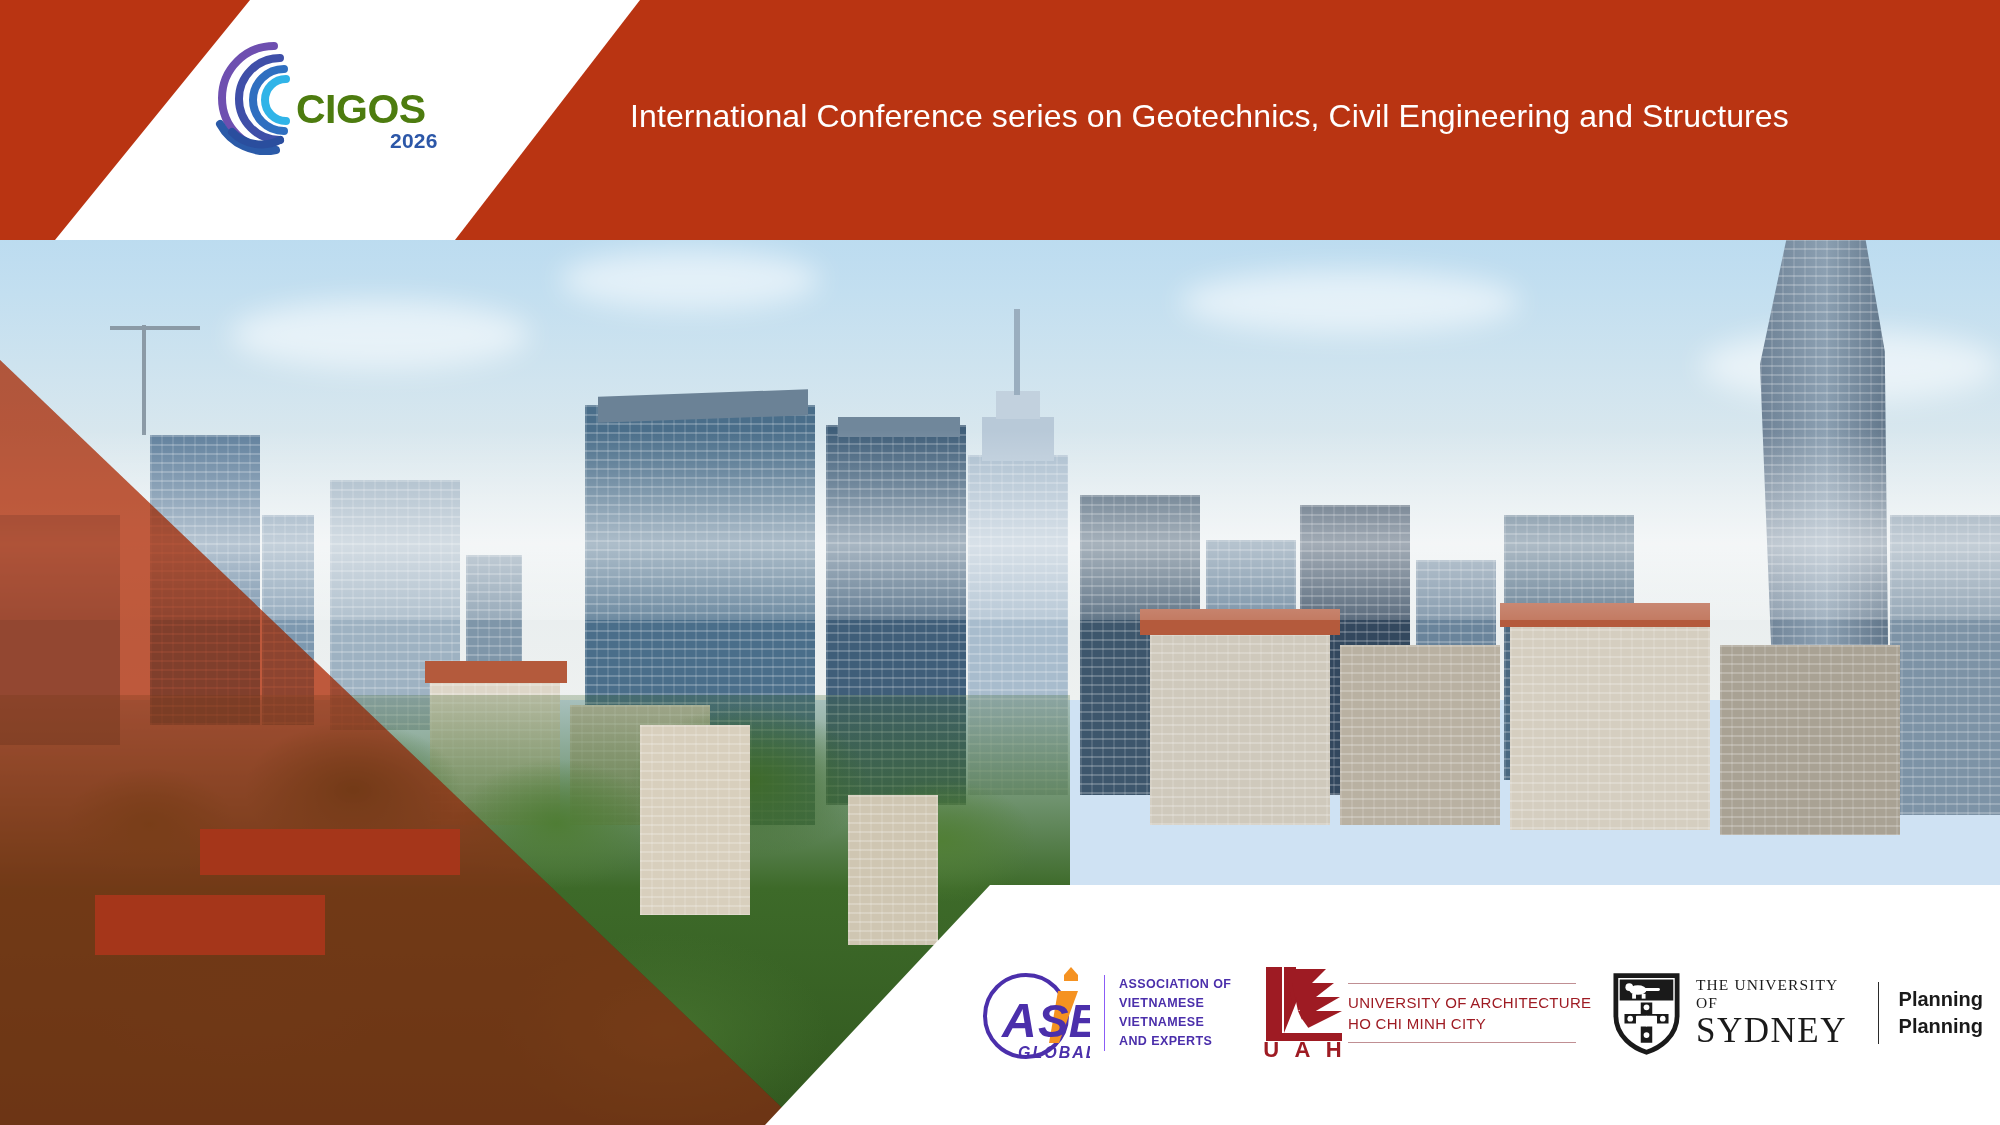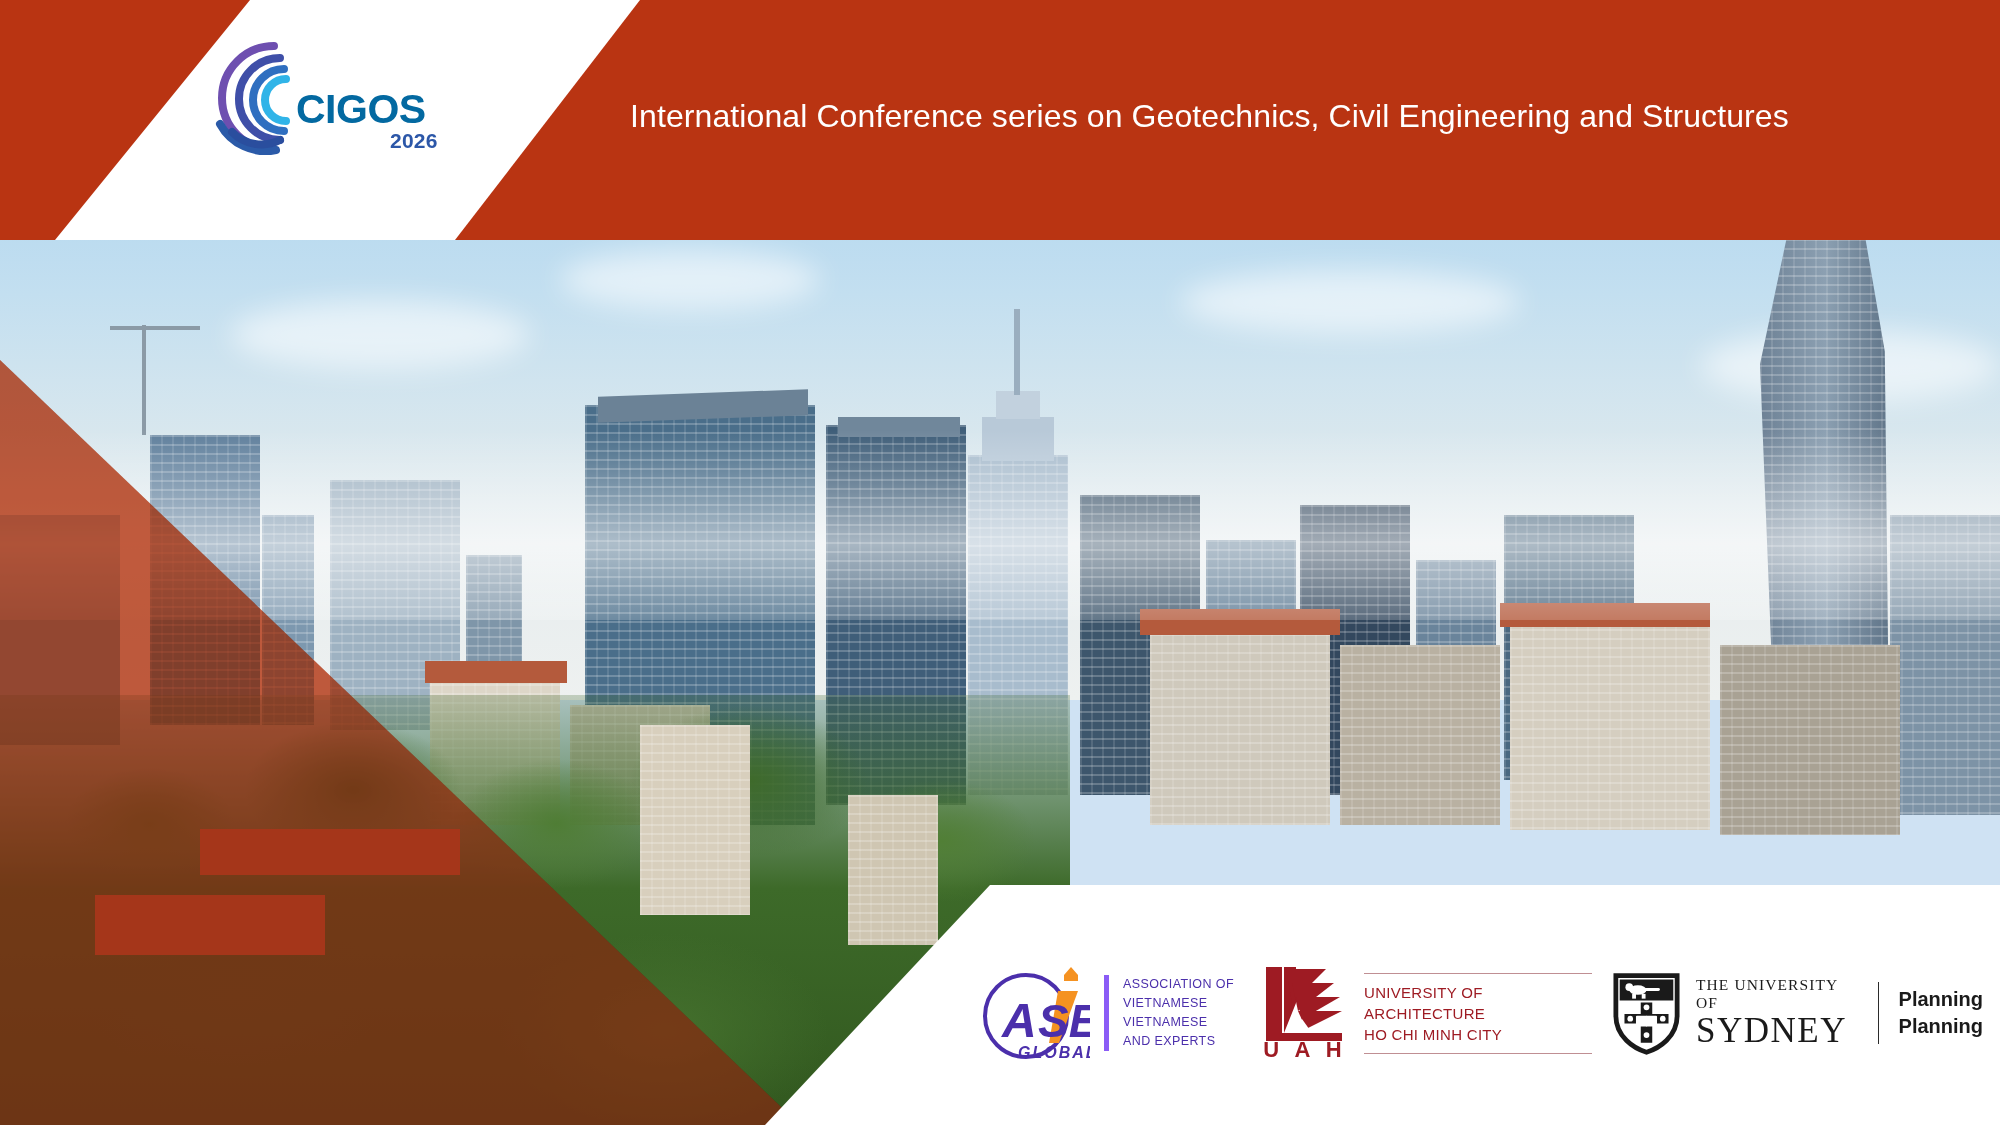--- a/index.html
+++ b/index.html
@@ -72,21 +72,21 @@
     position:absolute; left:630px; top:98px; width:1300px;
     color:#fff; font-size:32px; font-weight:400; letter-spacing:.1px;
     text-align:left; padding-right:64px; white-space:nowrap;
   }
 
   
   .logo-cigos { position:absolute; left:196px; top:28px; width:200px; height:140px; }
   .logo-cigos svg { position:absolute; left:0; top:0; }
   .cigos-word {
     position:absolute; left:100px; top:58px;
-    font-size:41px; font-weight:700; color:#0369a1; letter-spacing:-.5px;
+    font-size:41px; font-weight:700; color:#4d7c0f; letter-spacing:-.5px;
   }
   .cigos-year {
     position:absolute; left:158px; top:101px;
     font-size:21px; font-weight:700; color:#2c57a8; letter-spacing:.2px;margin-left:36px;
   }
 
   
   .title-block { position:absolute; left:118px; top:420px; width:1300px; }
   .title-line {
     color:#fff; font-weight:700; font-size:78px; line-height:88px;
@@ -106,32 +106,32 @@
   .bottom-white {
     position:absolute; left:0; top:0; width:2000px; height:1125px;
     background:#fff;
     clip-path:polygon(990px 885px, 2000px 885px, 2000px 1125px, 765px 1125px);
   }
 
   
   .avse { position:absolute; left:980px; top:958px; width:280px; height:110px; display:flex; align-items:center; }
   .avse-mark { position:relative; width:110px; height:105px; }
   .avse-text {
-    margin-left:14px; padding-left:14px; border-left:5px solid #8b5cf6;
-    color:#4b2fab; font-size:12.5px; line-height:19px; letter-spacing:.4px; font-weight:400;
+    margin-left:14px; padding-left:14px; border-left:1px solid #8b5cf6;
+    color:#4b2fab; font-size:12.5px; line-height:19px; letter-spacing:.4px; font-weight:700;
   }
 
   
   .uah { position:absolute; left:1262px; top:958px; width:330px; height:110px; display:flex; align-items:center; }
   .uah-mark { position:relative; width:86px; height:100px; }
   .uah-abbr {
     position:absolute; left:0; bottom:0; width:86px; text-align:center;
     color:#9e1b23; font-size:22px; font-weight:700; letter-spacing:5px;
   }
-  .uah-text { margin-left:16px; }
+  .uah-text { margin-left:0; }
   .uah-rule { height:1px; background:#c08f93; width:228px; }
   .uah-lines { padding:8px 0; color:#9e1b23; font-size:15px; line-height:21px; letter-spacing:.3px; font-weight:500; }
 
   
   .sydney { position:absolute; left:1613px; top:958px; width:370px; height:110px; display:flex; align-items:center; }
   .syd-shield { width:70px; height:86px; }
   .syd-words { margin-left:16px; color:#1a1a1a; }
   .syd-the { font-family:"Liberation Serif", serif; font-size:15.5px; letter-spacing:1.1px; }
   .syd-name { font-family:"Liberation Serif", serif; font-size:35px; letter-spacing:1.5px; line-height:38px; }
   .syd-div { width:1px; height:62px; background:#2b2b2b; margin:0 20px; }

